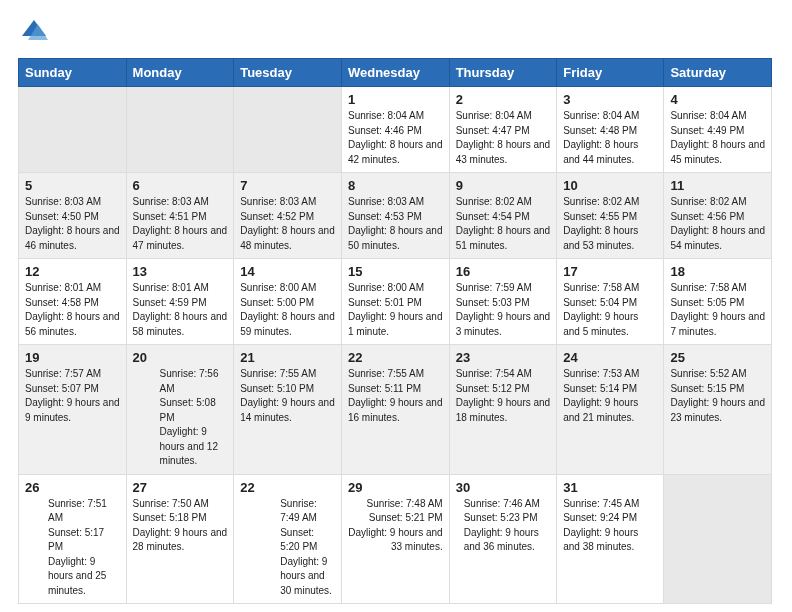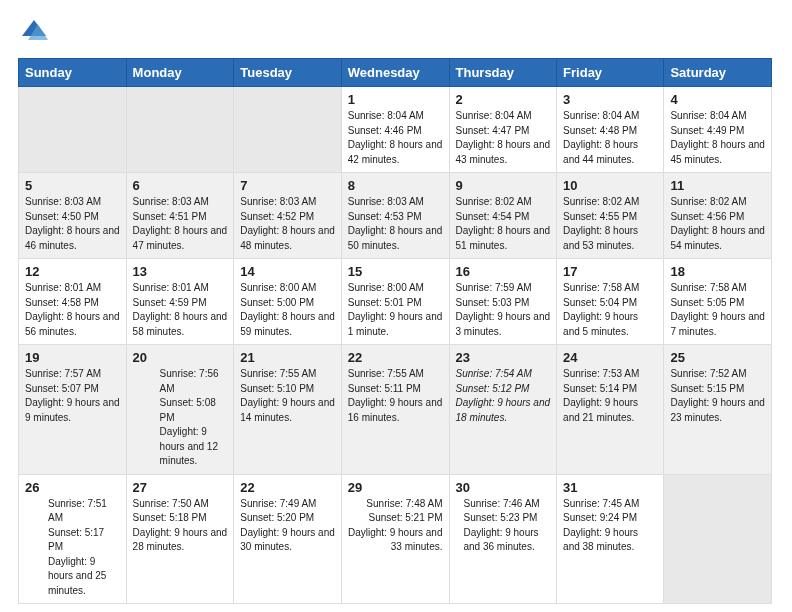--- a/index.html
+++ b/index.html
@@ -274,53 +274,53 @@
 Daylight: 9 hours and 14 minutes.</div>
           </td>
           <td>
             <span class="day-num">22</span>
             <div class="day-info" style="white-space: pre-line;">Sunrise: 7:55 AM
 Sunset: 5:11 PM
 Daylight: 9 hours and 16 minutes.</div>
           </td>
           <td>
             <span class="day-num">23</span>
-            <div class="day-info" style="white-space: pre-line; font-style: italic;">Sunrise: 7:54 AM
+            <div class="day-info" style="white-space: pre-line;">Sunrise: 7:54 AM
 Sunset: 5:12 PM
 Daylight: 9 hours and 18 minutes.</div>
           </td>
           <td>
             <span class="day-num">24</span>
             <div class="day-info" style="white-space: pre-line;">Sunrise: 7:53 AM
 Sunset: 5:14 PM
 Daylight: 9 hours and 21 minutes.</div>
           </td>
           <td>
             <span class="day-num">25</span>
-            <div class="day-info" style="white-space: pre-line;">Sunrise: 7:52 AM
+            <div class="day-info" style="white-space: pre-line;">Sunrise: 5:52 AM
 Sunset: 5:15 PM
 Daylight: 9 hours and 23 minutes.</div>
           </td>
         </tr>
         <tr class="row-odd">
           <td>
             <span class="day-num">26</span>
             <div class="day-info" style="white-space: pre-line; margin-left: 23px;">Sunrise: 7:51 AM
 Sunset: 5:17 PM
 Daylight: 9 hours and 25 minutes.</div>
           </td>
           <td>
             <span class="day-num">27</span>
             <div class="day-info" style="white-space: pre-line;">Sunrise: 7:50 AM
 Sunset: 5:18 PM
 Daylight: 9 hours and 28 minutes.</div>
           </td>
           <td>
             <span class="day-num">22</span>
-            <div class="day-info" style="white-space: pre-line;">Sunrise: 7:49 AM
+            <div class="day-info" style="white-space: pre-line; margin-left: 40px;">Sunrise: 7:49 AM
 Sunset: 5:20 PM
 Daylight: 9 hours and 30 minutes.</div>
           </td>
           <td>
             <span class="day-num">29</span>
             <div class="day-info" style="white-space: pre-line; text-align: right;">Sunrise: 7:48 AM
 Sunset: 5:21 PM
 Daylight: 9 hours and 33 minutes.</div>
           </td>
           <td>

